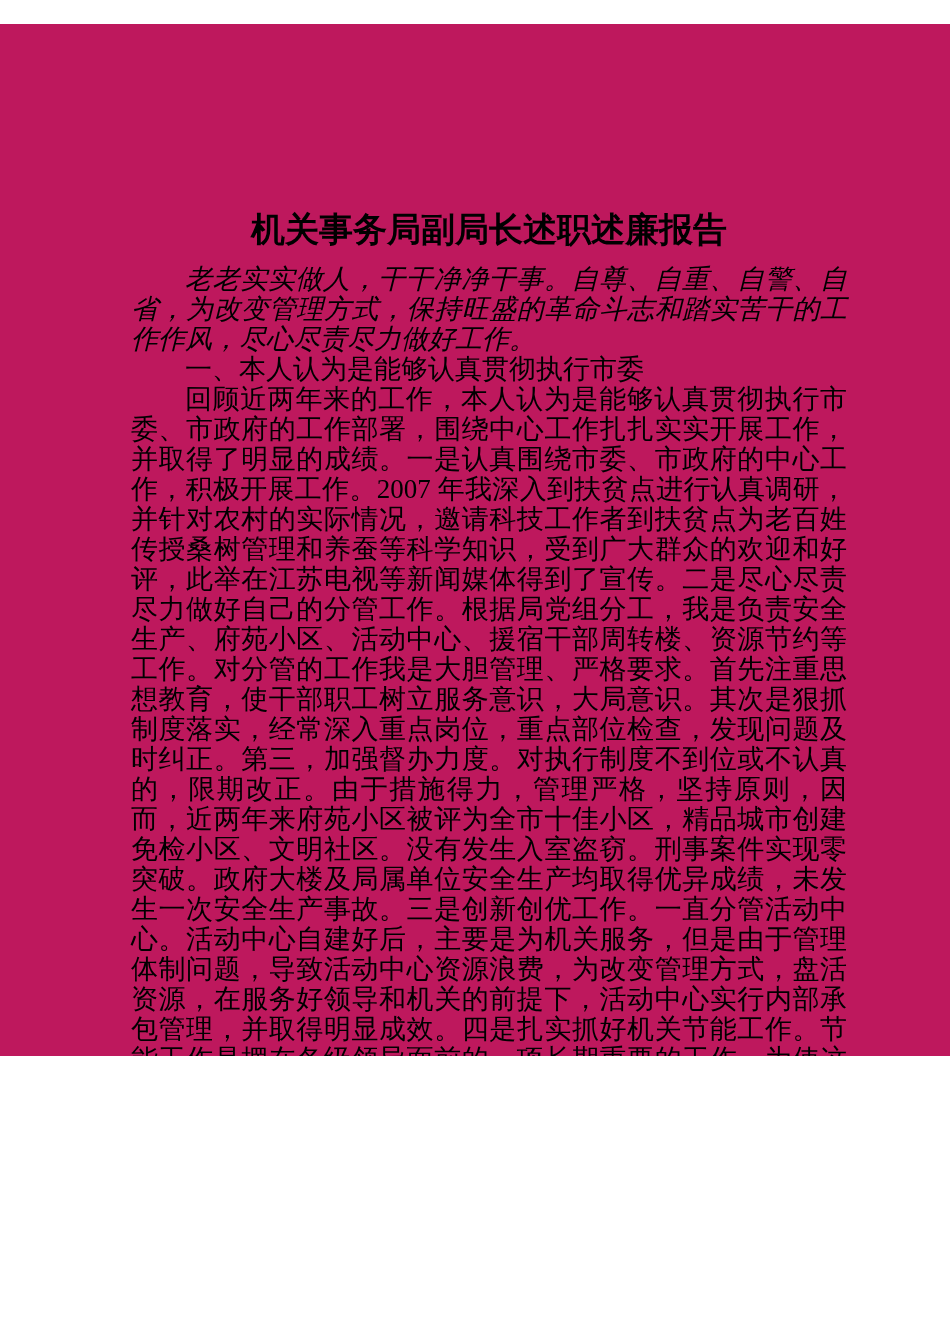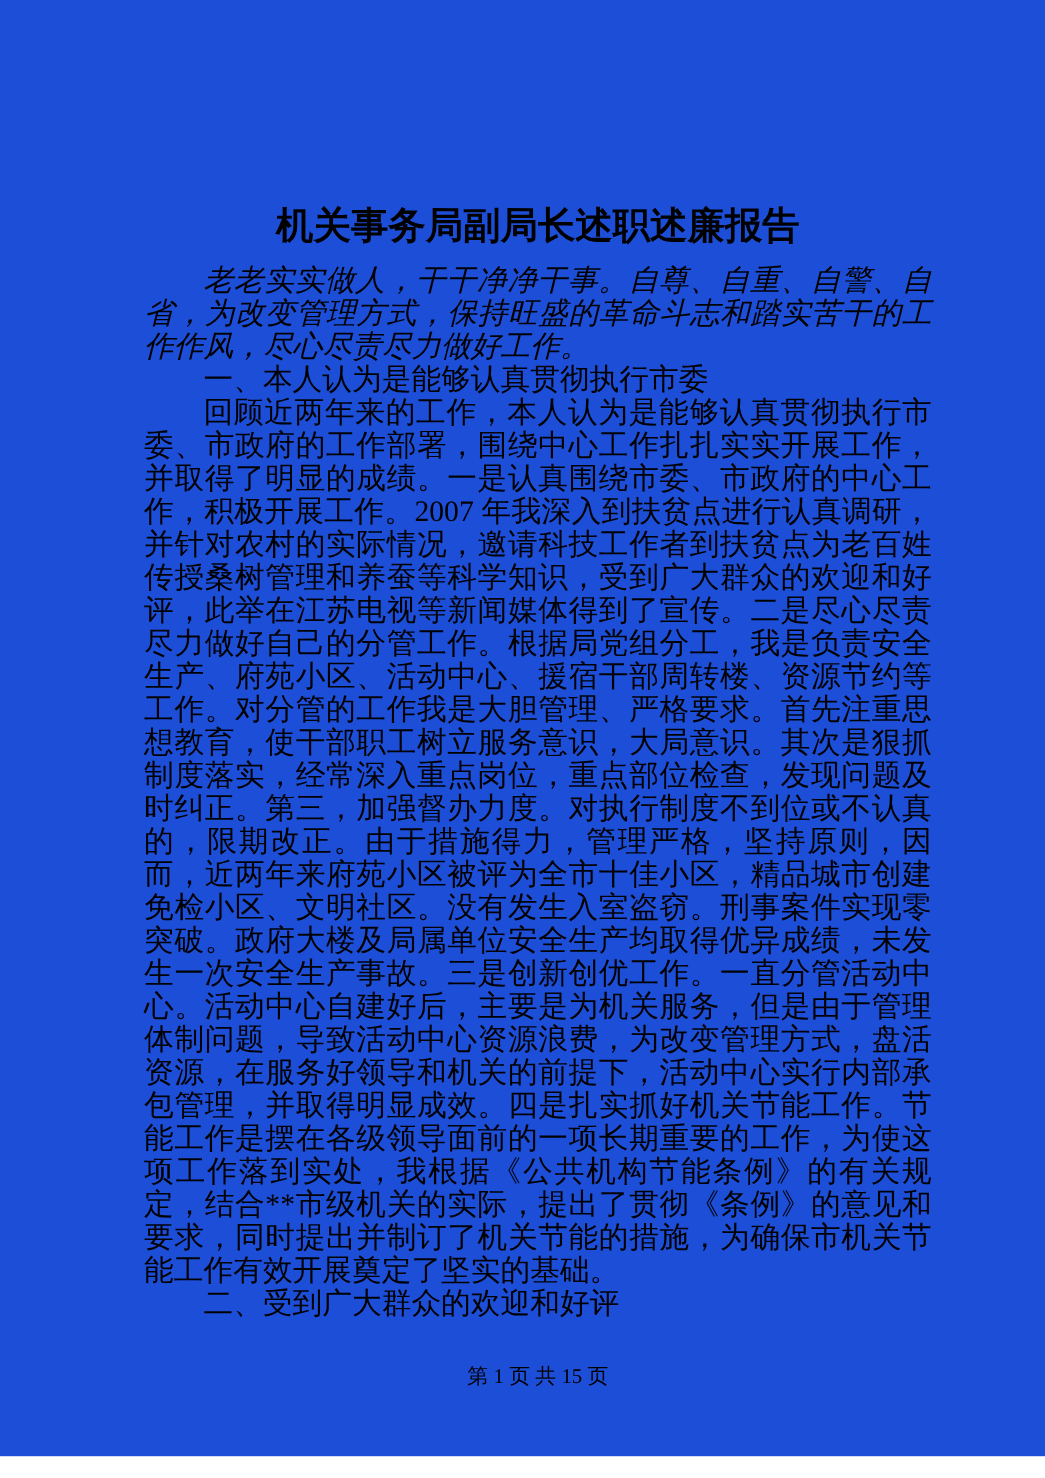--- a/index.html
+++ b/index.html
@@ -3,26 +3,27 @@
 <meta charset="utf-8">
 <style>
   html, body {
     margin: 0;
     padding: 0;
     background: #ffffff;
   }
   .page {
     position: relative;
     width: 950px;
-    height: 1324px;
-    background: #1d4ed8;
+    height: 1032px;
+    background: #be185d;
     color: #000000;
     font-family: "Liberation Serif", "DejaVu Serif", serif;
     overflow: hidden;
     box-sizing: border-box;
+    margin-top: 24px;
   }
   .text-block {
     position: absolute;
     left: 131px;
     top: 184px;
     width: 716px;
   }
   .doc-title {
     margin: 0 0 12px 0;
     font-size: 34px;

